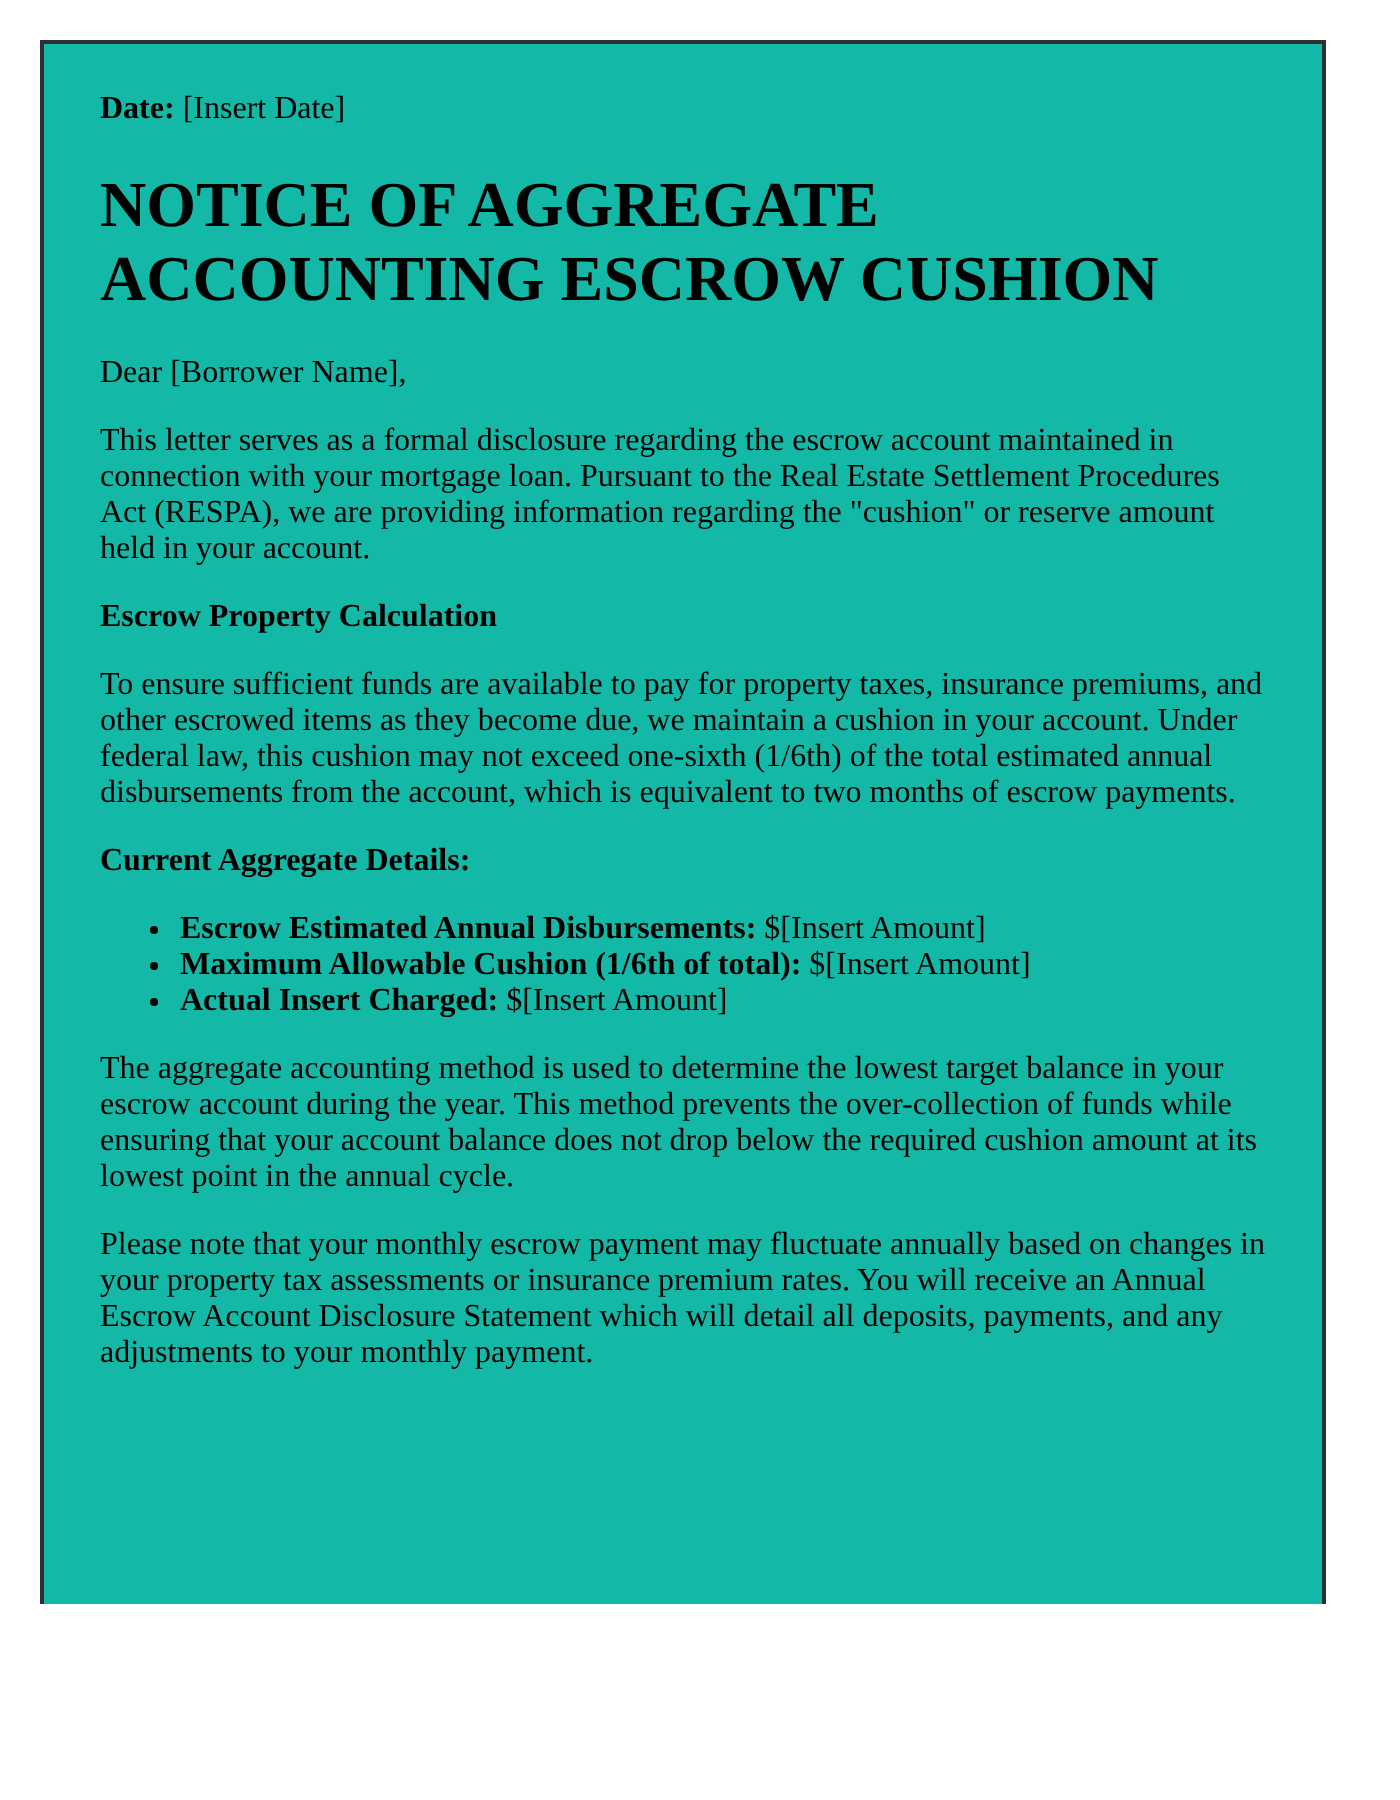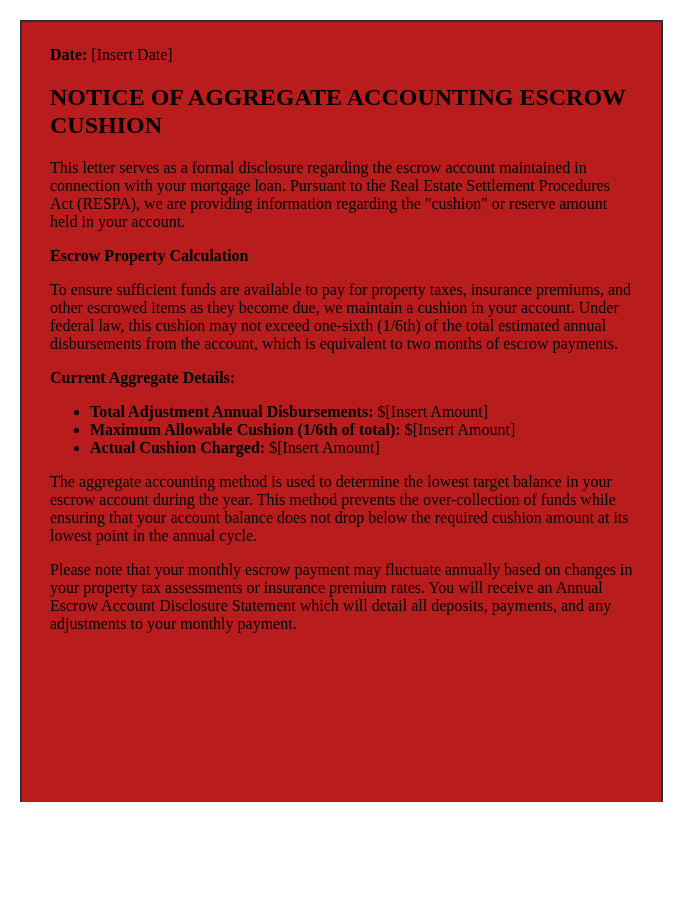--- a/index.html
+++ b/index.html
@@ -21,29 +21,29 @@
     position: absolute;
     left: 20px;
     top: 20px;
     width: 643px;
     height: 782px;
     box-sizing: border-box;
     border: 2px solid #2f2f2f;
     border-bottom: none;
     padding: 8px 26px 0 28px;
     overflow: hidden;
-    background: #b91c1c;
+    background: #14b8a6;
   }
   .letter-frame p {
     margin: 16px 0;
     line-height: normal;
   }
   .field-label, .bold { font-weight: bold; }
   h1.letter-title {
-    font-size: 24px;
+    font-size: 32px;
     font-weight: bold;
     margin: 20px 0;
     line-height: 1.15;
   }
   ul.disclosure-list {
     margin: 16px 0;
     padding-left: 40px;
     list-style-type: disc;
   }
   ul.disclosure-list li {
@@ -54,33 +54,34 @@
 <body style="background: rgb(255, 255, 255); color: rgb(0, 0, 0);">
 
 <div class="letter-frame" style="border-color: rgb(47, 47, 47);">
 
   <p><span class="field-label">Date:</span><span> [Insert Date]</span></p>
 
 
 
   <h1 class="letter-title">NOTICE OF AGGREGATE ACCOUNTING ESCROW CUSHION</h1>
 
+  <p>Dear [Borrower Name],</p>
 
   <p>This letter serves as a formal disclosure regarding the escrow account maintained in connection with your mortgage loan. Pursuant to the Real Estate Settlement Procedures Act (RESPA), we are providing information regarding the "cushion" or reserve amount held in your account.</p>
 
   <p class="bold">Escrow Property Calculation</p>
 
   <p>To ensure sufficient funds are available to pay for property taxes, insurance premiums, and other escrowed items as they become due, we maintain a cushion in your account. Under federal law, this cushion may not exceed one-sixth (1/6th) of the total estimated annual disbursements from the account, which is equivalent to two months of escrow payments.</p>
 
   <p class="bold">Current Aggregate Details:</p>
 
   <ul class="disclosure-list">
-    <li><span class="bold">Total Adjustment Annual Disbursements:</span><span> $[Insert Amount]</span></li>
+    <li><span class="bold">Escrow Estimated Annual Disbursements:</span><span> $[Insert Amount]</span></li>
     <li><span class="bold">Maximum Allowable Cushion (1/6th of total):</span><span> $[Insert Amount]</span></li>
-    <li><span class="bold">Actual Cushion Charged:</span><span> $[Insert Amount]</span></li>
+    <li><span class="bold">Actual Insert Charged:</span><span> $[Insert Amount]</span></li>
   </ul>
 
 
   <p>The aggregate accounting method is used to determine the lowest target balance in your escrow account during the year. This method prevents the over-collection of funds while ensuring that your account balance does not drop below the required cushion amount at its lowest point in the annual cycle.</p>
 
   <p>Please note that your monthly escrow payment may fluctuate annually based on changes in your property tax assessments or insurance premium rates. You will receive an Annual Escrow Account Disclosure Statement which will detail all deposits, payments, and any adjustments to your monthly payment.</p>
 
 </div>
 
 </body></html>

